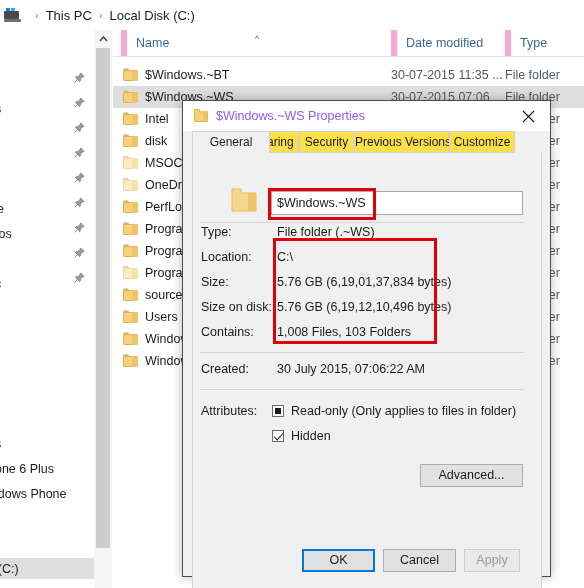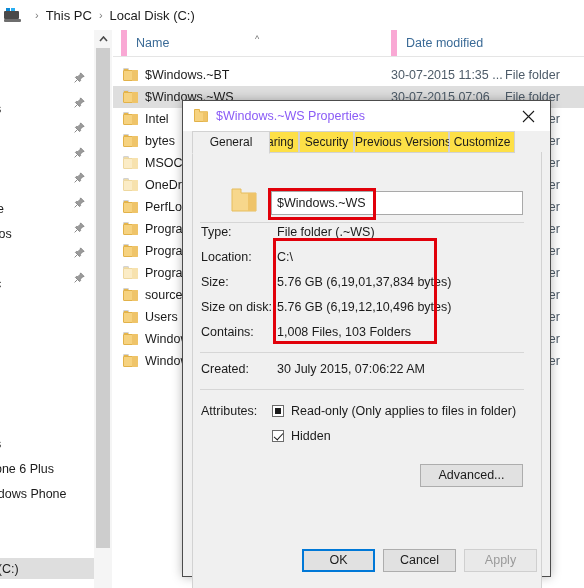--- a/index.html
+++ b/index.html
@@ -214,20 +214,21 @@
         </svg>
     </div>
     <div class="thumb"></div>
   </div>
 
   <div id="listview">
     <div id="colheader">
       <div class="colh sep" style="left:8px;width:270px;">Name</div>
       <div class="sortarrow">^</div>
       <div class="colh sep" style="left:278px;width:114px;">Date modified</div>
+      <div class="colh sep" style="left:392px;width:79px;">Type</div>
     </div>
 
     <div class="row" style="top:34px;">
       <span class="folder">
           <span class="tab"></span>
           <span class="body"></span>
           <span class="shade"></span>
         </span>
       <span class="fname">$Windows.~BT</span>
       <span class="fdate">30-07-2015 11:35 ...</span>
@@ -251,21 +252,21 @@
         </span>
       <span class="fname">Intel</span>
       <span class="ftype">File folder</span>
     </div>
     <div class="row" style="top:100px;">
       <span class="folder">
           <span class="tab"></span>
           <span class="body"></span>
           <span class="shade"></span>
         </span>
-      <span class="fname">bytes</span>
+      <span class="fname">disk</span>
       <span class="ftype">File folder</span>
     </div>
     <div class="row" style="top:122px;">
       <span class="folder dim">
           <span class="tab"></span>
           <span class="body"></span>
           <span class="shade"></span>
         </span>
       <span class="fname">MSOCache</span>
       <span class="ftype">File folder</span>
@@ -421,17 +422,17 @@
   </div>
   <div class="cbrow" style="top:429px;pointer-events:auto;">
     <span class="cbox checked"></span>
     <span class="cbtext">Hidden</span>
   </div>
 
   <div class="btn" style="left:420px;top:425px;width:103px;pointer-events:auto;margin-top:39px;">Advanced...</div>
 
   <div class="btn default" style="left:302px;top:549px;width:73px;pointer-events:auto;">OK</div>
   <div class="btn" style="left:383px;top:549px;width:73px;pointer-events:auto;">Cancel</div>
-  <div class="btn disabled" style="left:464px;top:549px;width:73px;pointer-events:auto;">Apply</div>
+  <div class="btn disabled" style="left:464px;top:549px;width:56px;pointer-events:auto;">Apply</div>
 
   <div class="redbox" style="left:268px;top:188px;width:108px;width:108px;height:32px;"></div>
   <div class="redbox" style="left:273px;top:238px;width:164px;height:106px;"></div>
 </div>
 
 </body></html>

